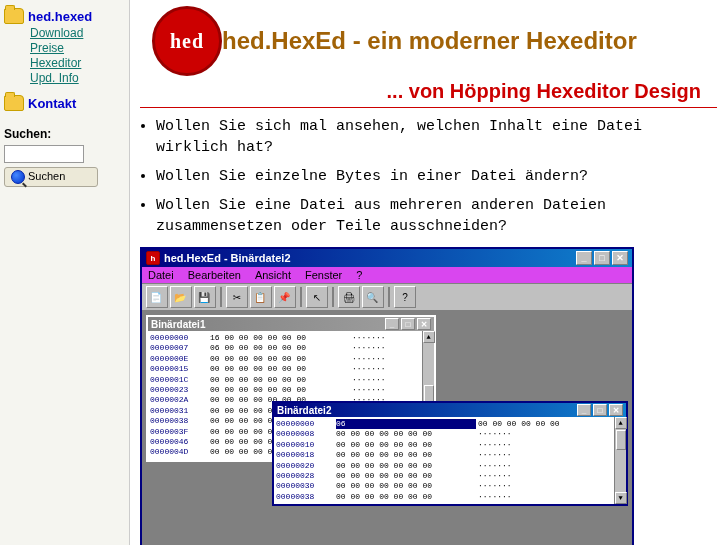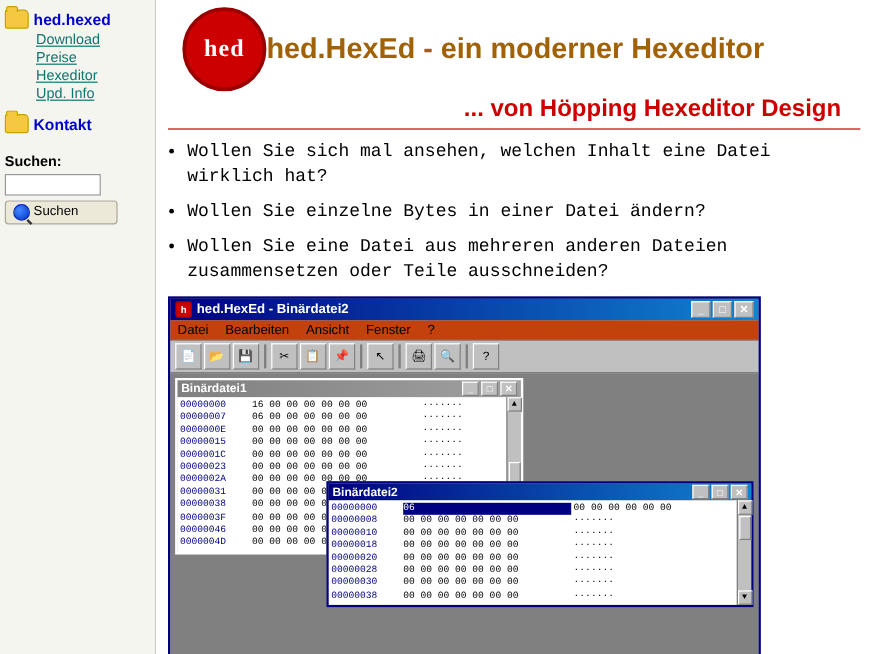--- a/index.html
+++ b/index.html
@@ -250,21 +250,21 @@
       border-bottom-color: #808080;
       border-right-color: #808080;
       font-size: 9px;
       display: flex;
       align-items: center;
       justify-content: center;
       cursor: pointer;
     }
 
     .win-menubar {
-      background: #c2410c;
+      background: #d946ef;
       padding: 2px 4px;
       display: flex;
       gap: 10px;
       border-bottom: 1px solid #808080;
       font-size: 11px;
     }
 
     .win-menu-item {
       cursor: pointer;
       padding: 0 2px;

